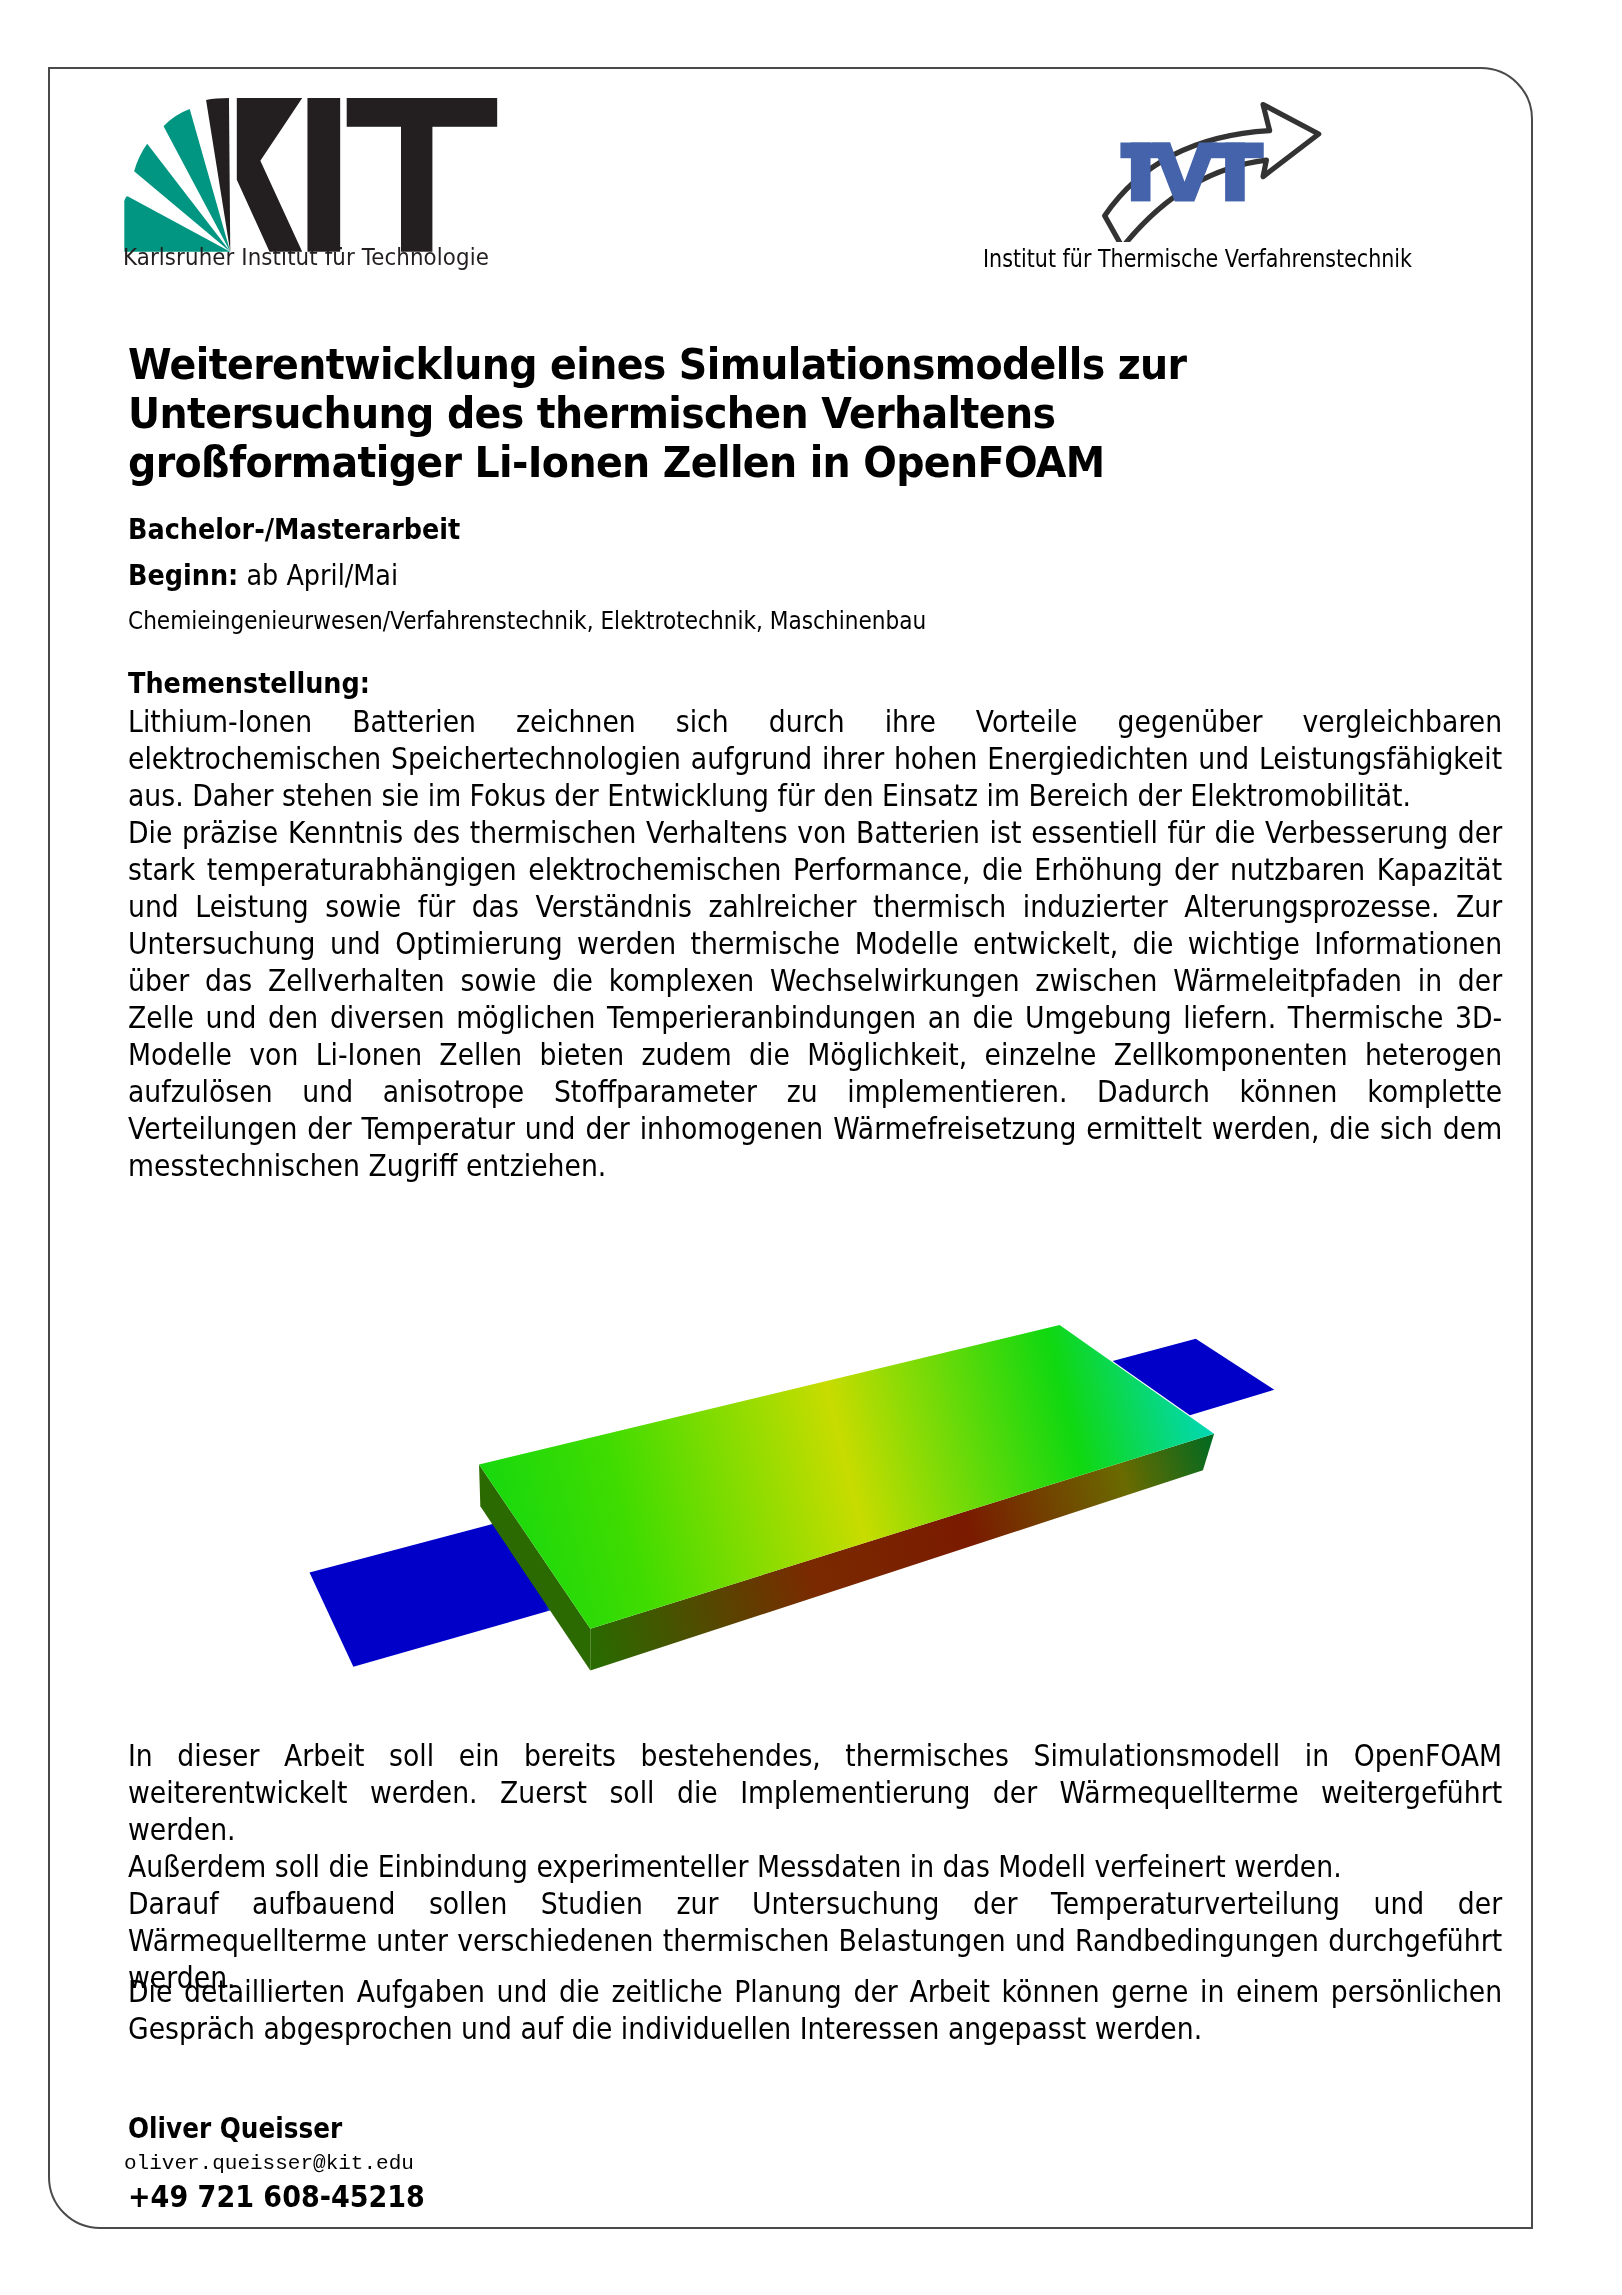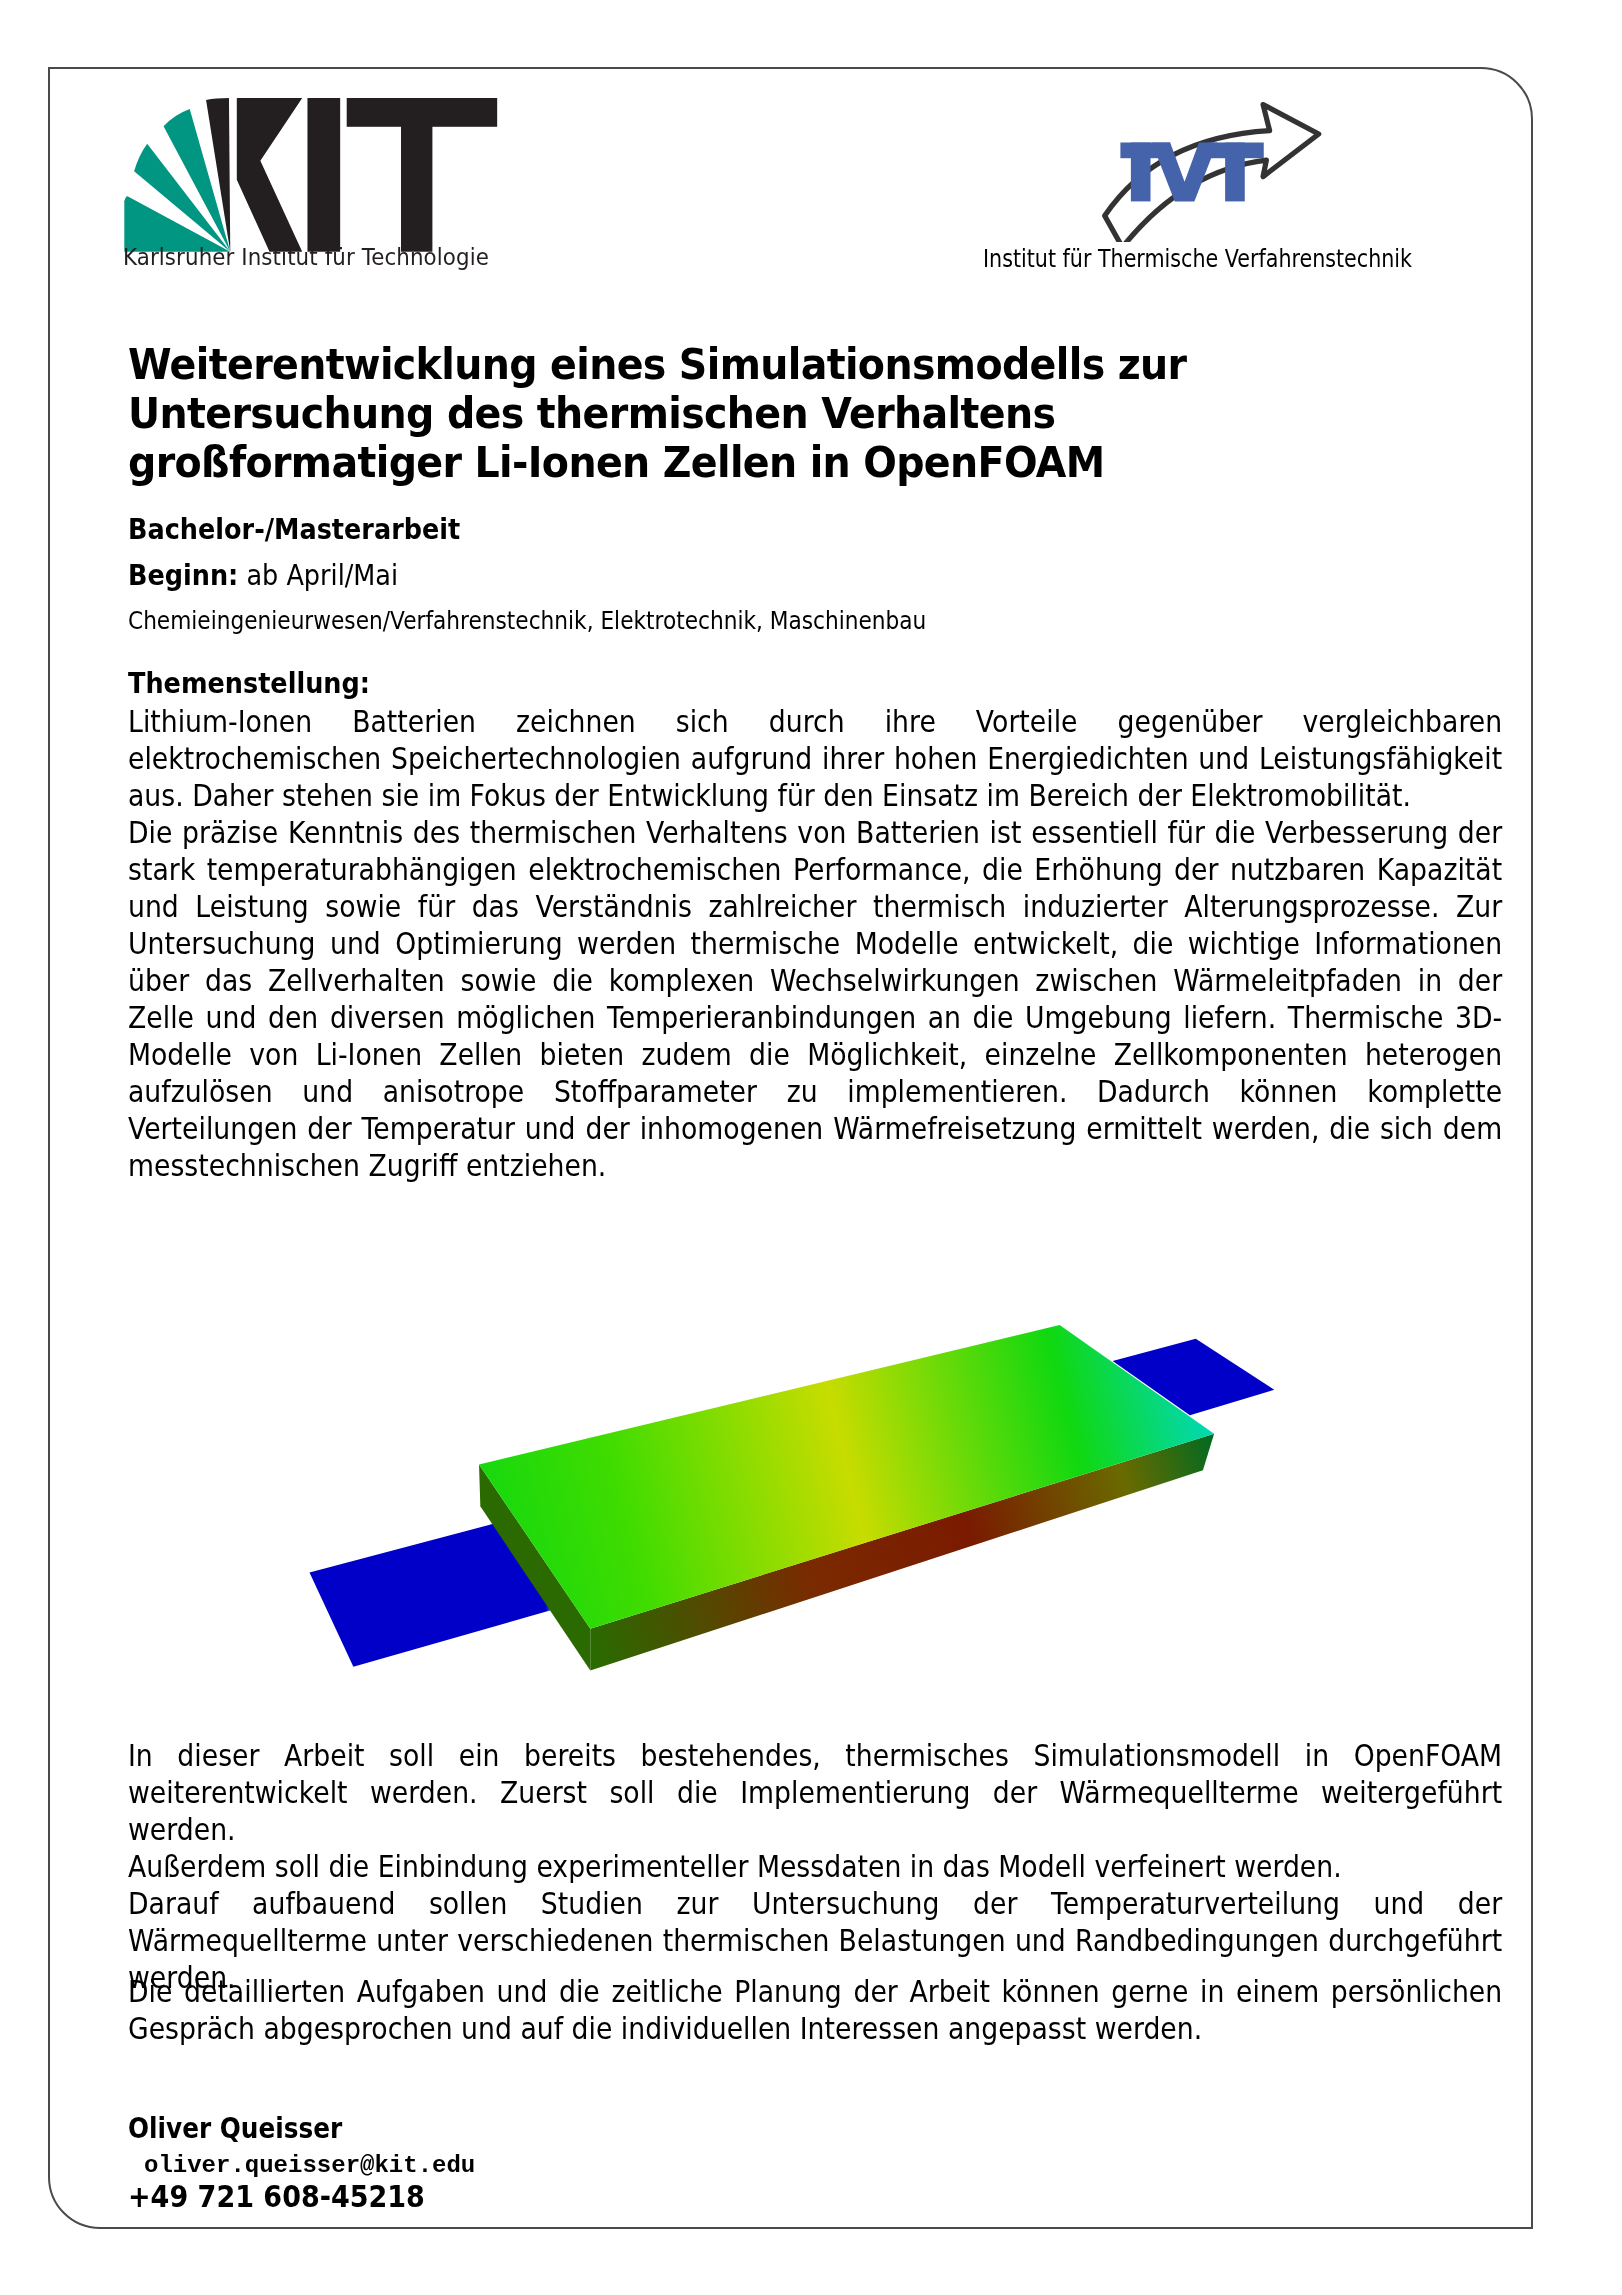--- a/index.html
+++ b/index.html
@@ -31,21 +31,21 @@
           transform: scaleX(0.89); transform-origin: left top; }
   .para p { margin: 0; }
   .para .last { text-align-last: left; }
   .p1 { top: 703px; }
   .p2 { top: 1737px; }
   .p3 { top: 1973px; }
 
   .battery { left: 301px; top: 1302px; width: 1008px; height: 406px; }
 
   .contact-name { left: 128px; top: 2112px; font-size: 27.5px; font-weight: bold; white-space: nowrap; transform: scaleX(0.9); transform-origin: left; }
-  .contact-email { left: 144px; top: 2152px; font-size: 24px; font-family: "Liberation Mono", monospace; white-space: nowrap; font-weight: bold; }
+  .contact-email { left: 124px; top: 2152px; font-size: 21px; font-family: "Liberation Mono", monospace; white-space: nowrap; }
   .contact-phone { left: 128px; top: 2179px; font-size: 30px; font-weight: bold; white-space: nowrap; transform: scaleX(0.9); transform-origin: left; }
 </style>
 </head>
 <body>
 
 <div class="frame"></div>
 
 <svg class="abs kit-logo" viewBox="0 0 580 240">
   <g>
     <path d="M0,235 L0,158 Q2,150 5,150 L162,235 Z" fill="#009682"></path>

